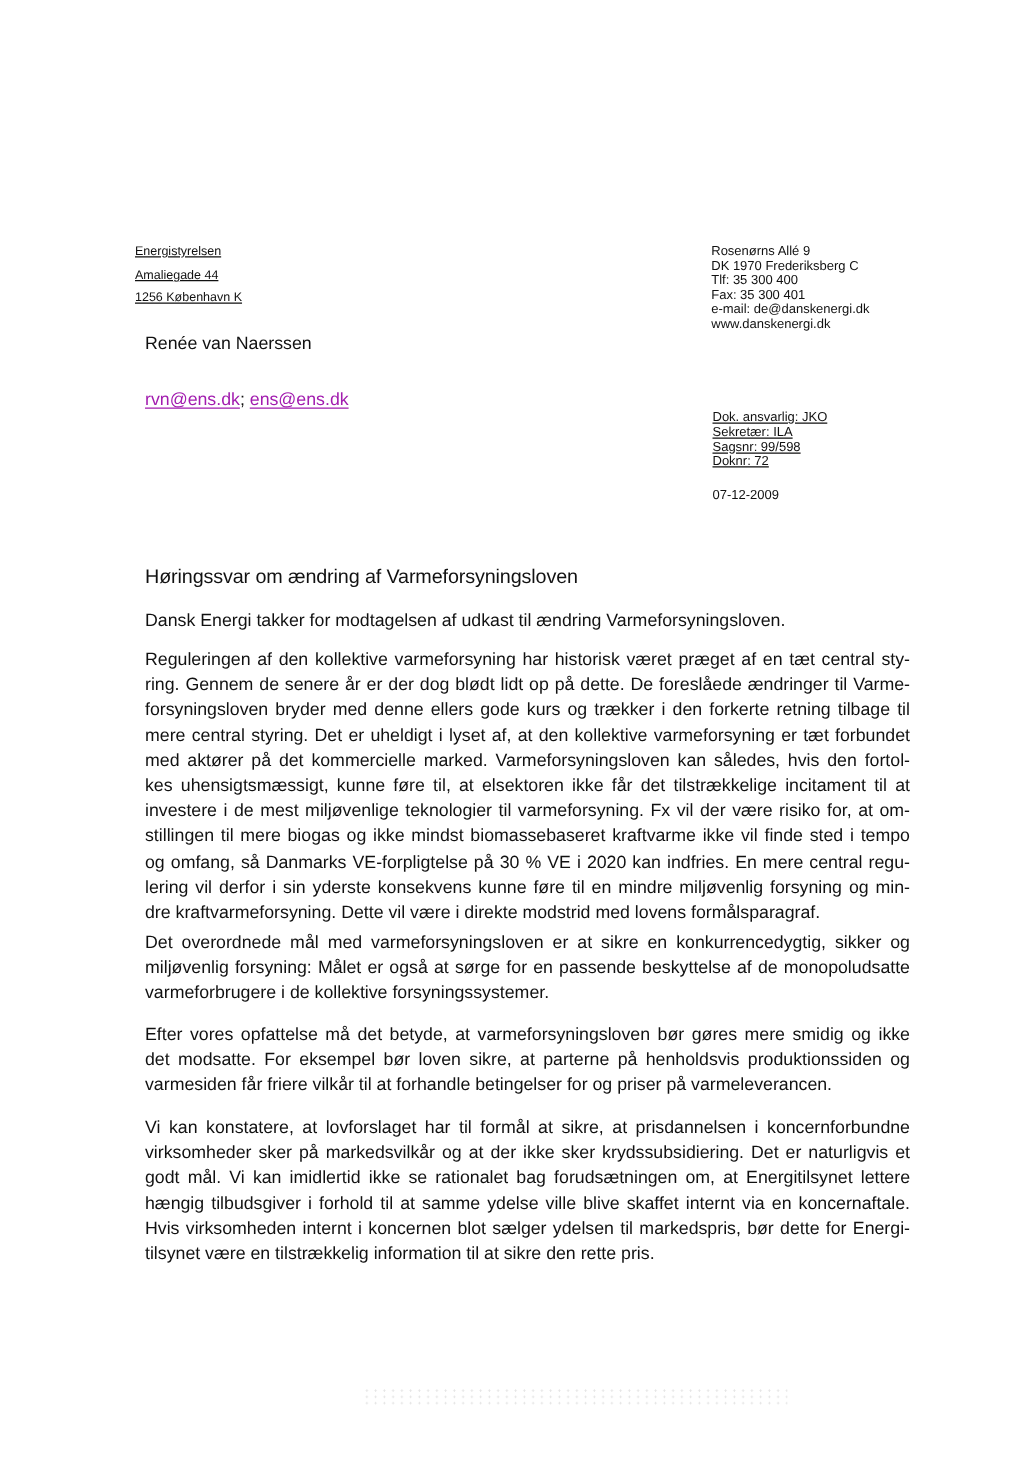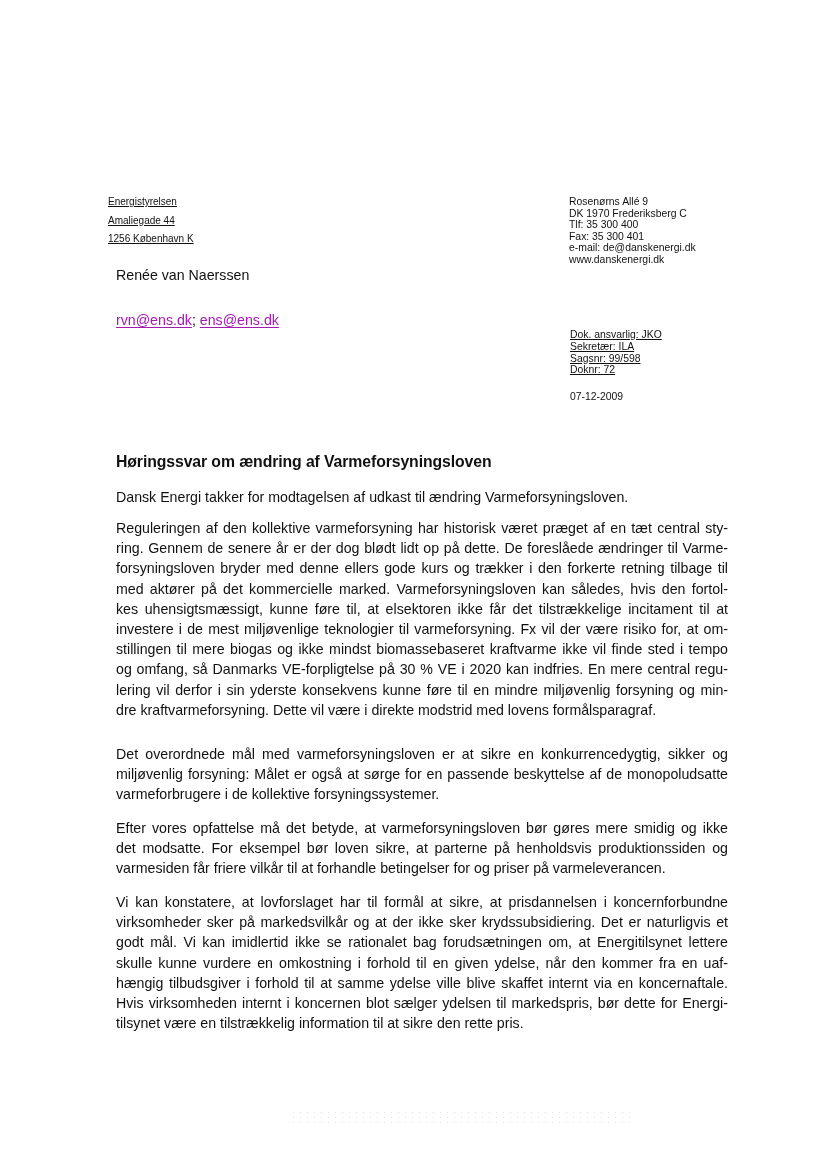--- a/index.html
+++ b/index.html
@@ -9,21 +9,21 @@
     .recipient { left: 108px; top: 193px; font-size: 10px; line-height: 18.5px; text-decoration: underline; }
     .recipient .line { display: block; white-space: nowrap; }
     .contact-person { left: 116px; top: 266px; font-size: 14.2px; line-height: 18px; white-space: nowrap; }
     .emails { left: 116px; top: 311px; font-size: 14.2px; line-height: 18px; white-space: nowrap; }
     .emails a { color: #a21caf; text-decoration: underline; text-underline-offset: 2px; }
     .sender { left: 569px; top: 196px; font-size: 10.4px; line-height: 11.6px; }
     .sender .line { display: block; white-space: nowrap; }
     .docinfo { left: 570px; top: 329px; font-size: 10.4px; line-height: 11.8px; text-decoration: underline; }
     .docinfo .line { display: block; white-space: nowrap; }
     .date { left: 570px; top: 391px; font-size: 10.4px; line-height: 12px; white-space: nowrap; }
-    .title { left: 116px; top: 453px; font-size: 15.8px; font-weight: bold; white-space: nowrap; letter-spacing: -0.1px; }
+    .title { left: 116px; top: 453px; font-size: 15.8px; font-weight: normal; white-space: nowrap; letter-spacing: -0.1px; }
     .para { left: 116px; width: 612px; font-size: 14.2px; line-height: 20.2px; }
     .para .line { display: block; white-space: nowrap; text-align: justify; text-align-last: justify; }
     .para .line.last { text-align-last: left; }
     .p0 { top: 487px; }
     .p1 { top: 518px; }
     .p2 { top: 744px; }
     .p3 { top: 818px; }
     .p4 { top: 892px; }
     .noise { left: 290px; top: 1110px; width: 340px; height: 16px;
              background-image: radial-gradient(circle, #d2d2d2 0.7px, transparent 0.9px);
@@ -65,20 +65,21 @@
 <div class="abs title">Høringssvar om ændring af Varmeforsyningsloven</div>
 
 <div class="abs para p0">
   <span class="line last">Dansk Energi takker for modtagelsen af udkast til ændring Varmeforsyningsloven.</span>
 </div>
 
 <div class="abs para p1">
   <span class="line">Reguleringen af den kollektive varmeforsyning har historisk været præget af en tæt central sty-</span>
   <span class="line">ring. Gennem de senere år er der dog blødt lidt op på dette. De foreslåede ændringer til Varme-</span>
   <span class="line">forsyningsloven bryder med denne ellers gode kurs og trækker i den forkerte retning tilbage til</span>
+  <span class="line">mere central styring. Det er uheldigt i lyset af, at den kollektive varmeforsyning er tæt forbundet</span>
   <span class="line">med aktører på det kommercielle marked. Varmeforsyningsloven kan således, hvis den fortol-</span>
   <span class="line">kes uhensigtsmæssigt, kunne føre til, at elsektoren ikke får det tilstrækkelige incitament til at</span>
   <span class="line">investere i de mest miljøvenlige teknologier til varmeforsyning. Fx vil der være risiko for, at om-</span>
   <span class="line">stillingen til mere biogas og ikke mindst biomassebaseret kraftvarme ikke vil finde sted i tempo</span>
   <span class="line">og omfang, så Danmarks VE-forpligtelse på 30 % VE i 2020 kan indfries. En mere central regu-</span>
   <span class="line">lering vil derfor i sin yderste konsekvens kunne føre til en mindre miljøvenlig forsyning og min-</span>
   <span class="line last">dre kraftvarmeforsyning. Dette vil være i direkte modstrid med lovens formålsparagraf.</span>
 </div>
 
 <div class="abs para p2">
@@ -90,19 +91,18 @@
 <div class="abs para p3">
   <span class="line">Efter vores opfattelse må det betyde, at varmeforsyningsloven bør gøres mere smidig og ikke</span>
   <span class="line">det modsatte. For eksempel bør loven sikre, at parterne på henholdsvis produktionssiden og</span>
   <span class="line last">varmesiden får friere vilkår til at forhandle betingelser for og priser på varmeleverancen.</span>
 </div>
 
 <div class="abs para p4">
   <span class="line">Vi kan konstatere, at lovforslaget har til formål at sikre, at prisdannelsen i koncernforbundne</span>
   <span class="line">virksomheder sker på markedsvilkår og at der ikke sker krydssubsidiering. Det er naturligvis et</span>
   <span class="line">godt mål. Vi kan imidlertid ikke se rationalet bag forudsætningen om, at Energitilsynet lettere</span>
-  <span class="line">skulle kunne vurdere en omkostning i forhold til en given ydelse, når den kommer fra en uaf-</span>
   <span class="line">hængig tilbudsgiver i forhold til at samme ydelse ville blive skaffet internt via en koncernaftale.</span>
   <span class="line">Hvis virksomheden internt i koncernen blot sælger ydelsen til markedspris, bør dette for Energi-</span>
   <span class="line last">tilsynet være en tilstrækkelig information til at sikre den rette pris.</span>
 </div>
 
 <div class="abs noise"></div>
 
 </body></html>

